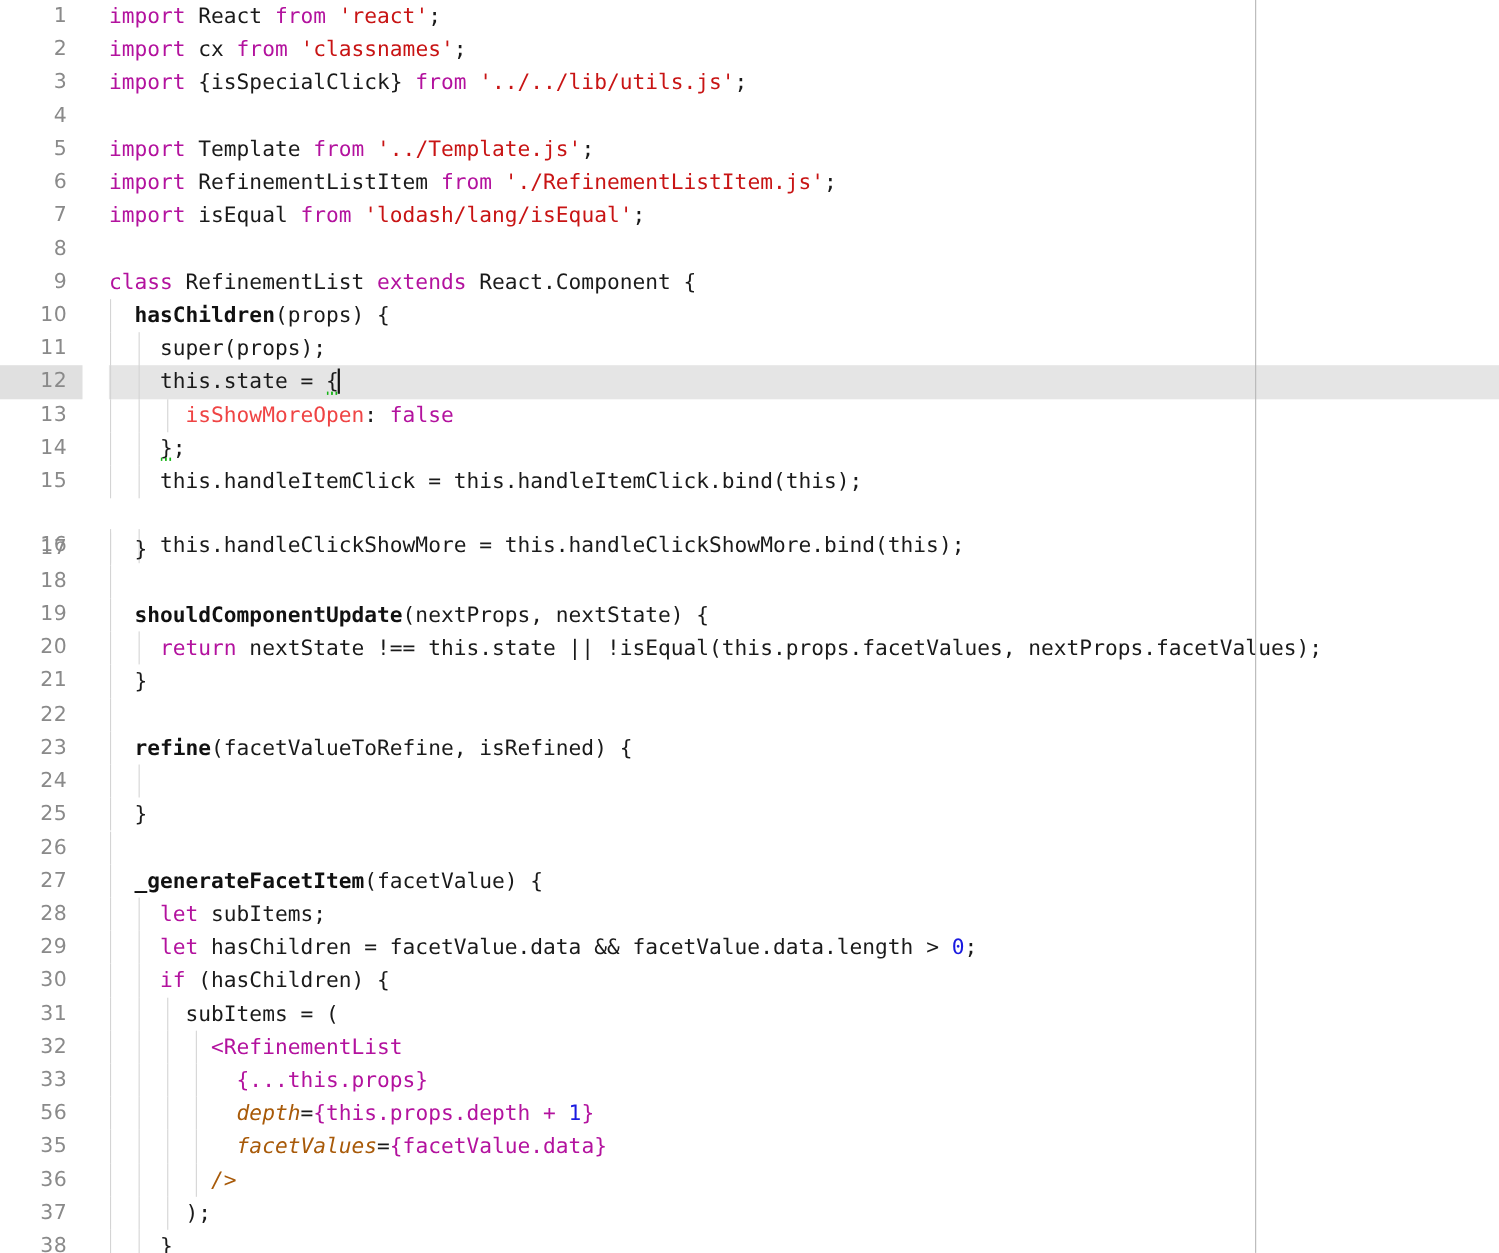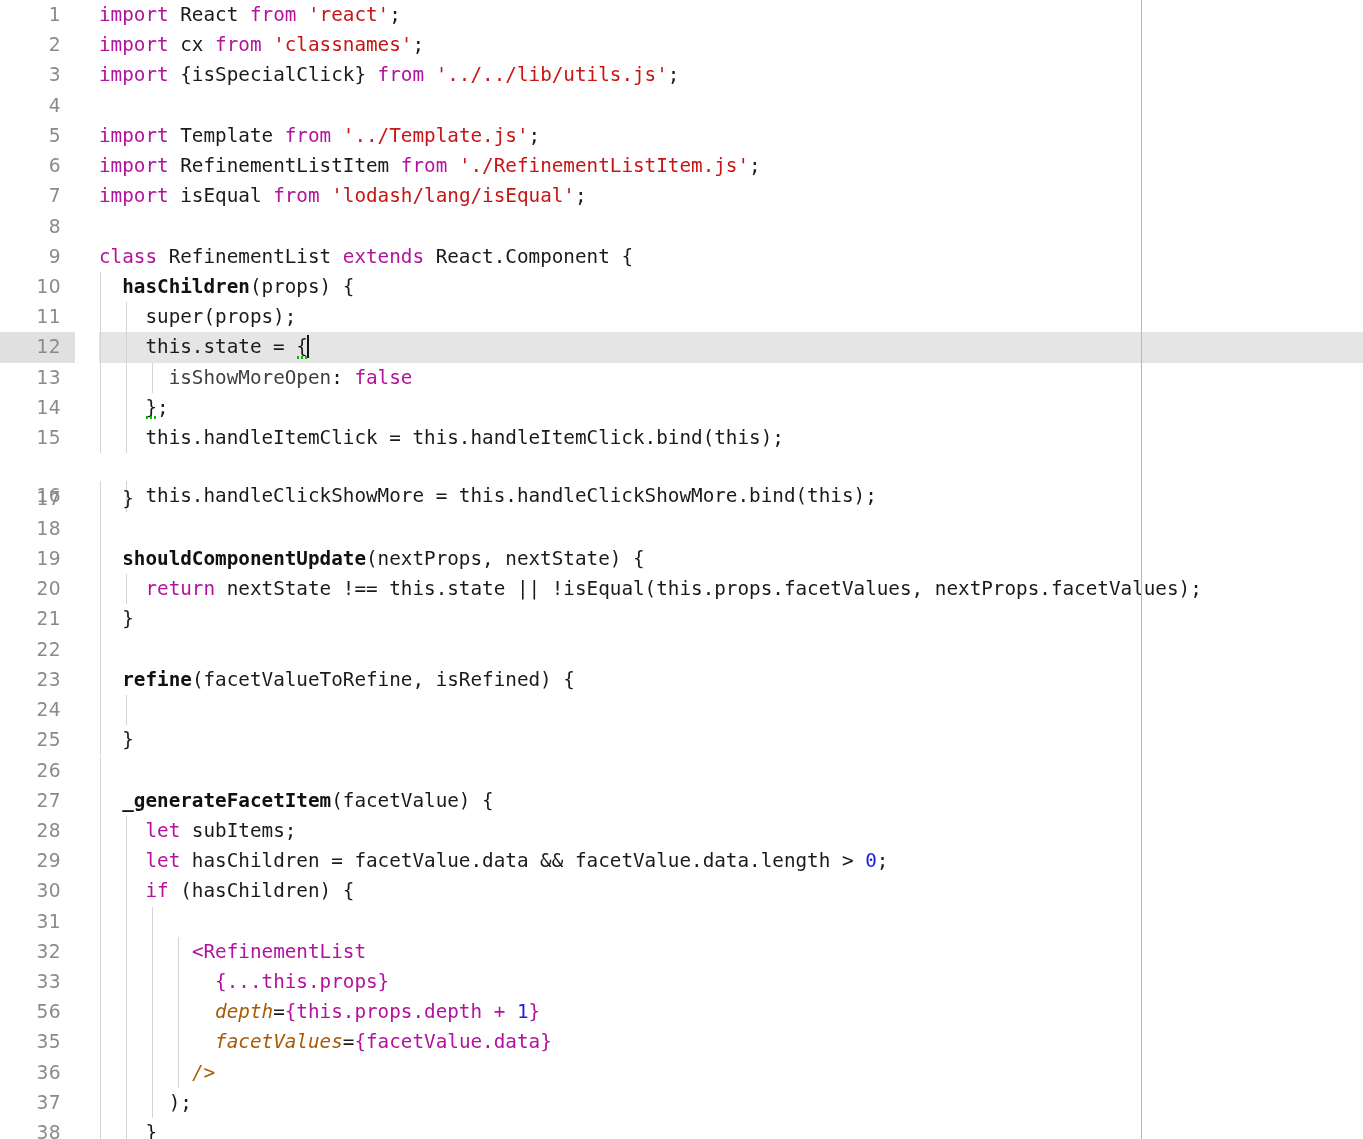--- a/index.html
+++ b/index.html
@@ -90,21 +90,21 @@
   }
 
   
   .kw      { color: #b3129e; }            
   .str     { color: #c81414; }            
   .plain   { color: #1a1a1a; }
   .fn      { color: #111111; font-weight: bold; }
   .num     { color: #1a1ae0; }
   .attr    { color: #a85a09; font-style: italic; }
   .jsx     { color: #b3129e; }
-  .prop    { color: #404040; }
+  .prop    { color: #ef4444; }
 
   
   .sq {
     position: relative;
     display: inline-block;
   }
   .sq::after {
     content: "";
     position: absolute;
     left: 1px;
@@ -345,20 +345,21 @@
     <div class="iguide" style="left:126px;"></div>
     <div class="code"><span class="plain">    </span><span class="kw">if</span><span class="plain"> (hasChildren) {</span></div>
   </div>
 
   <div class="row" style="top:906.6px;position:absolute;left:0;right:0;">
     <div class="code-bg"></div>
     <div class="gutter-cell">31</div>
     <div class="iguide" style="left:100px;"></div>
     <div class="iguide" style="left:126px;"></div>
     <div class="iguide" style="left:152px;"></div>
+    <div class="code"><span class="plain">      subItems = (</span></div>
   </div>
 
   <div class="row" style="top:936.82px;position:absolute;left:0;right:0;">
     <div class="code-bg"></div>
     <div class="gutter-cell">32</div>
     <div class="iguide" style="left:100px;"></div>
     <div class="iguide" style="left:126px;"></div>
     <div class="iguide" style="left:152px;"></div>
     <div class="iguide" style="left:178px;"></div>
     <div class="code"><span class="plain">        </span><span class="jsx">&lt;RefinementList</span></div>

